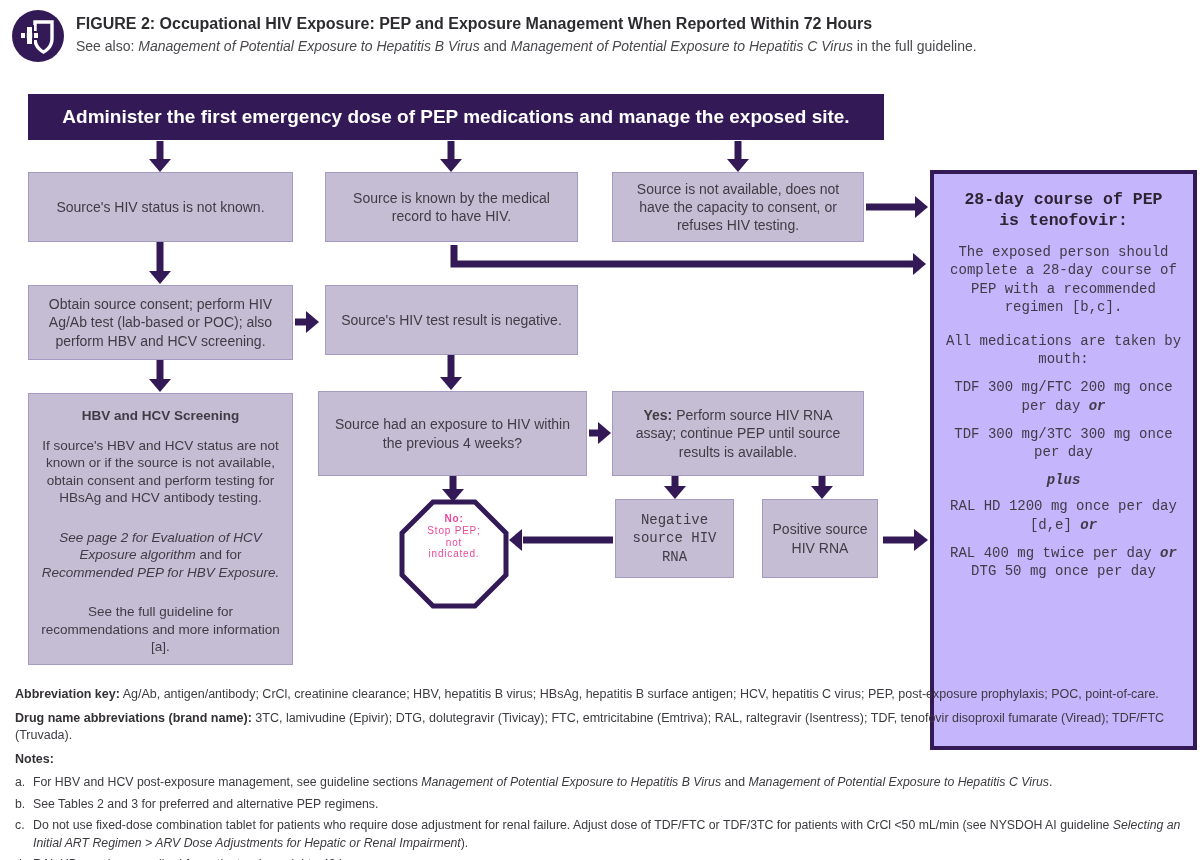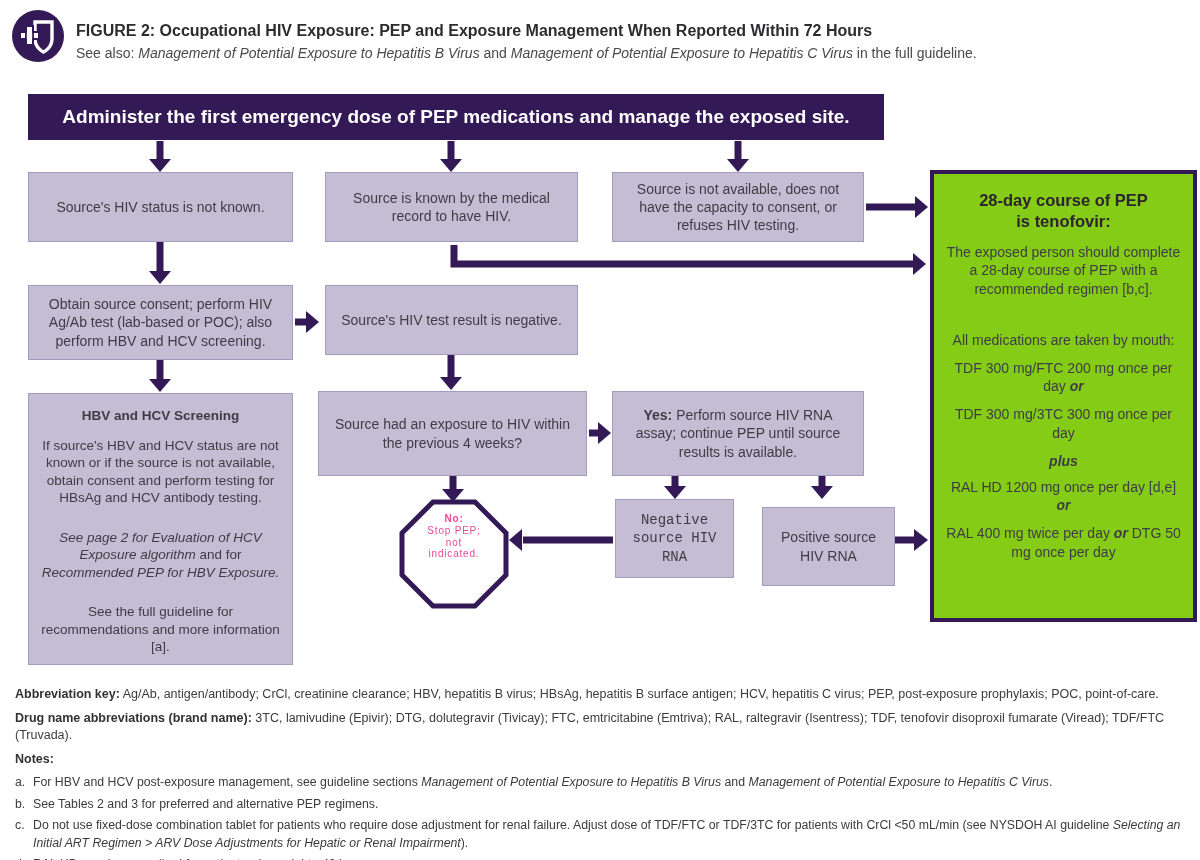--- a/index.html
+++ b/index.html
@@ -2,21 +2,21 @@
 <html><head>
 <meta charset="utf-8">
 <style>
   html,body{margin:0;padding:0;background:#ffffff;}
   .page{position:relative;width:1200px;height:860px;background:#ffffff;overflow:hidden;
         font-family:"Liberation Sans",sans-serif;color:#3f3c45;}
 
   
   .hdr{position:absolute;left:12px;top:10px;display:flex;align-items:flex-start;gap:12px;}
   .hdr-icon{width:52px;height:52px;flex:none;}
-  .hdr-title{font-size:16px;font-weight:bold;color:#2d2b2f;margin-top:12px;}
+  .hdr-title{font-size:16px;font-weight:bold;color:#2d2b2f;margin-top:5px;}
   .hdr-sub{font-size:14px;color:#4a474d;margin-top:5px;}
   .hdr-sub i{font-style:italic;}
 
   
   .connectors{position:absolute;left:0;top:0;width:1200px;height:860px;pointer-events:none;}
   .banner{position:absolute;left:28px;top:94px;width:856px;height:46px;background:#331a56;
           color:#ffffff;font-weight:bold;font-size:19px;display:flex;align-items:center;
           justify-content:center;text-align:center;box-sizing:border-box;}
   .box{position:absolute;background:#c5bdd4;border:1px solid #a59bc2;box-sizing:border-box;
        display:flex;flex-direction:column;align-items:center;justify-content:center;
@@ -27,28 +27,28 @@
   #obtain{left:28px;top:285px;width:265px;height:75px;}
   #negtest{left:325px;top:285px;width:253px;height:70px;}
   #hbv{left:28px;top:393px;width:265px;height:272px;font-size:13.5px;padding:8px 6px;}
   #hbv p{margin:11px 0;}
   #hbv .hbv-title{font-weight:bold;margin:16px 0 1px 0;text-align:center;}
   #hbv i{font-style:italic;}
   #question{left:318px;top:391px;width:269px;height:85px;}
   #yes{left:612px;top:391px;width:252px;height:85px;}
   #yes b{font-weight:bold;}
   #negrna{left:615px;top:499px;width:119px;height:79px;padding:4px 0;font-family:Liberation Mono, monospace;}
-  #posrna{left:762px;top:499px;width:133px;height:79px;padding:4px 6px;margin-top:8px;}
+  #posrna{left:762px;top:499px;width:116px;height:79px;padding:4px 6px;}
 
-  .pep{position:absolute;left:930px;top:170px;width:267px;height:452px;background:#84cc16;
+  .pep{position:absolute;left:930px;top:170px;width:267px;height:580px;background:#c4b5fd;
        border:4px solid #331a56;box-sizing:border-box;text-align:center;color:#3f3c45;
-       font-size:14px;line-height:1.3;padding:16px 10px;}
+       font-size:14px;line-height:1.3;padding:16px 10px;font-family:Liberation Mono, monospace;}
   .pep-title{font-weight:bold;font-size:16.5px;line-height:1.25;color:#2e2330;margin-bottom:12px;}
   .pep p{margin:0 0 10px 0;}
-  .pep .meds-head{margin-top:33px;}
+  .pep .meds-head{margin-top:16px;}
   .pep i{font-style:italic;font-weight:bold;}
   .pep .plus{margin:2px 0 8px 0;}
 
   .octagon-text{position:absolute;left:402px;top:513px;width:104px;text-align:center;
                 font-size:10px;line-height:1.18;letter-spacing:0.8px;color:#ec4899;}
   .octagon-text b{font-weight:bold;}
 
   
   .foot{position:absolute;left:15px;top:686px;width:1178px;font-size:12.5px;
         line-height:1.4;color:#3d3a40;}

